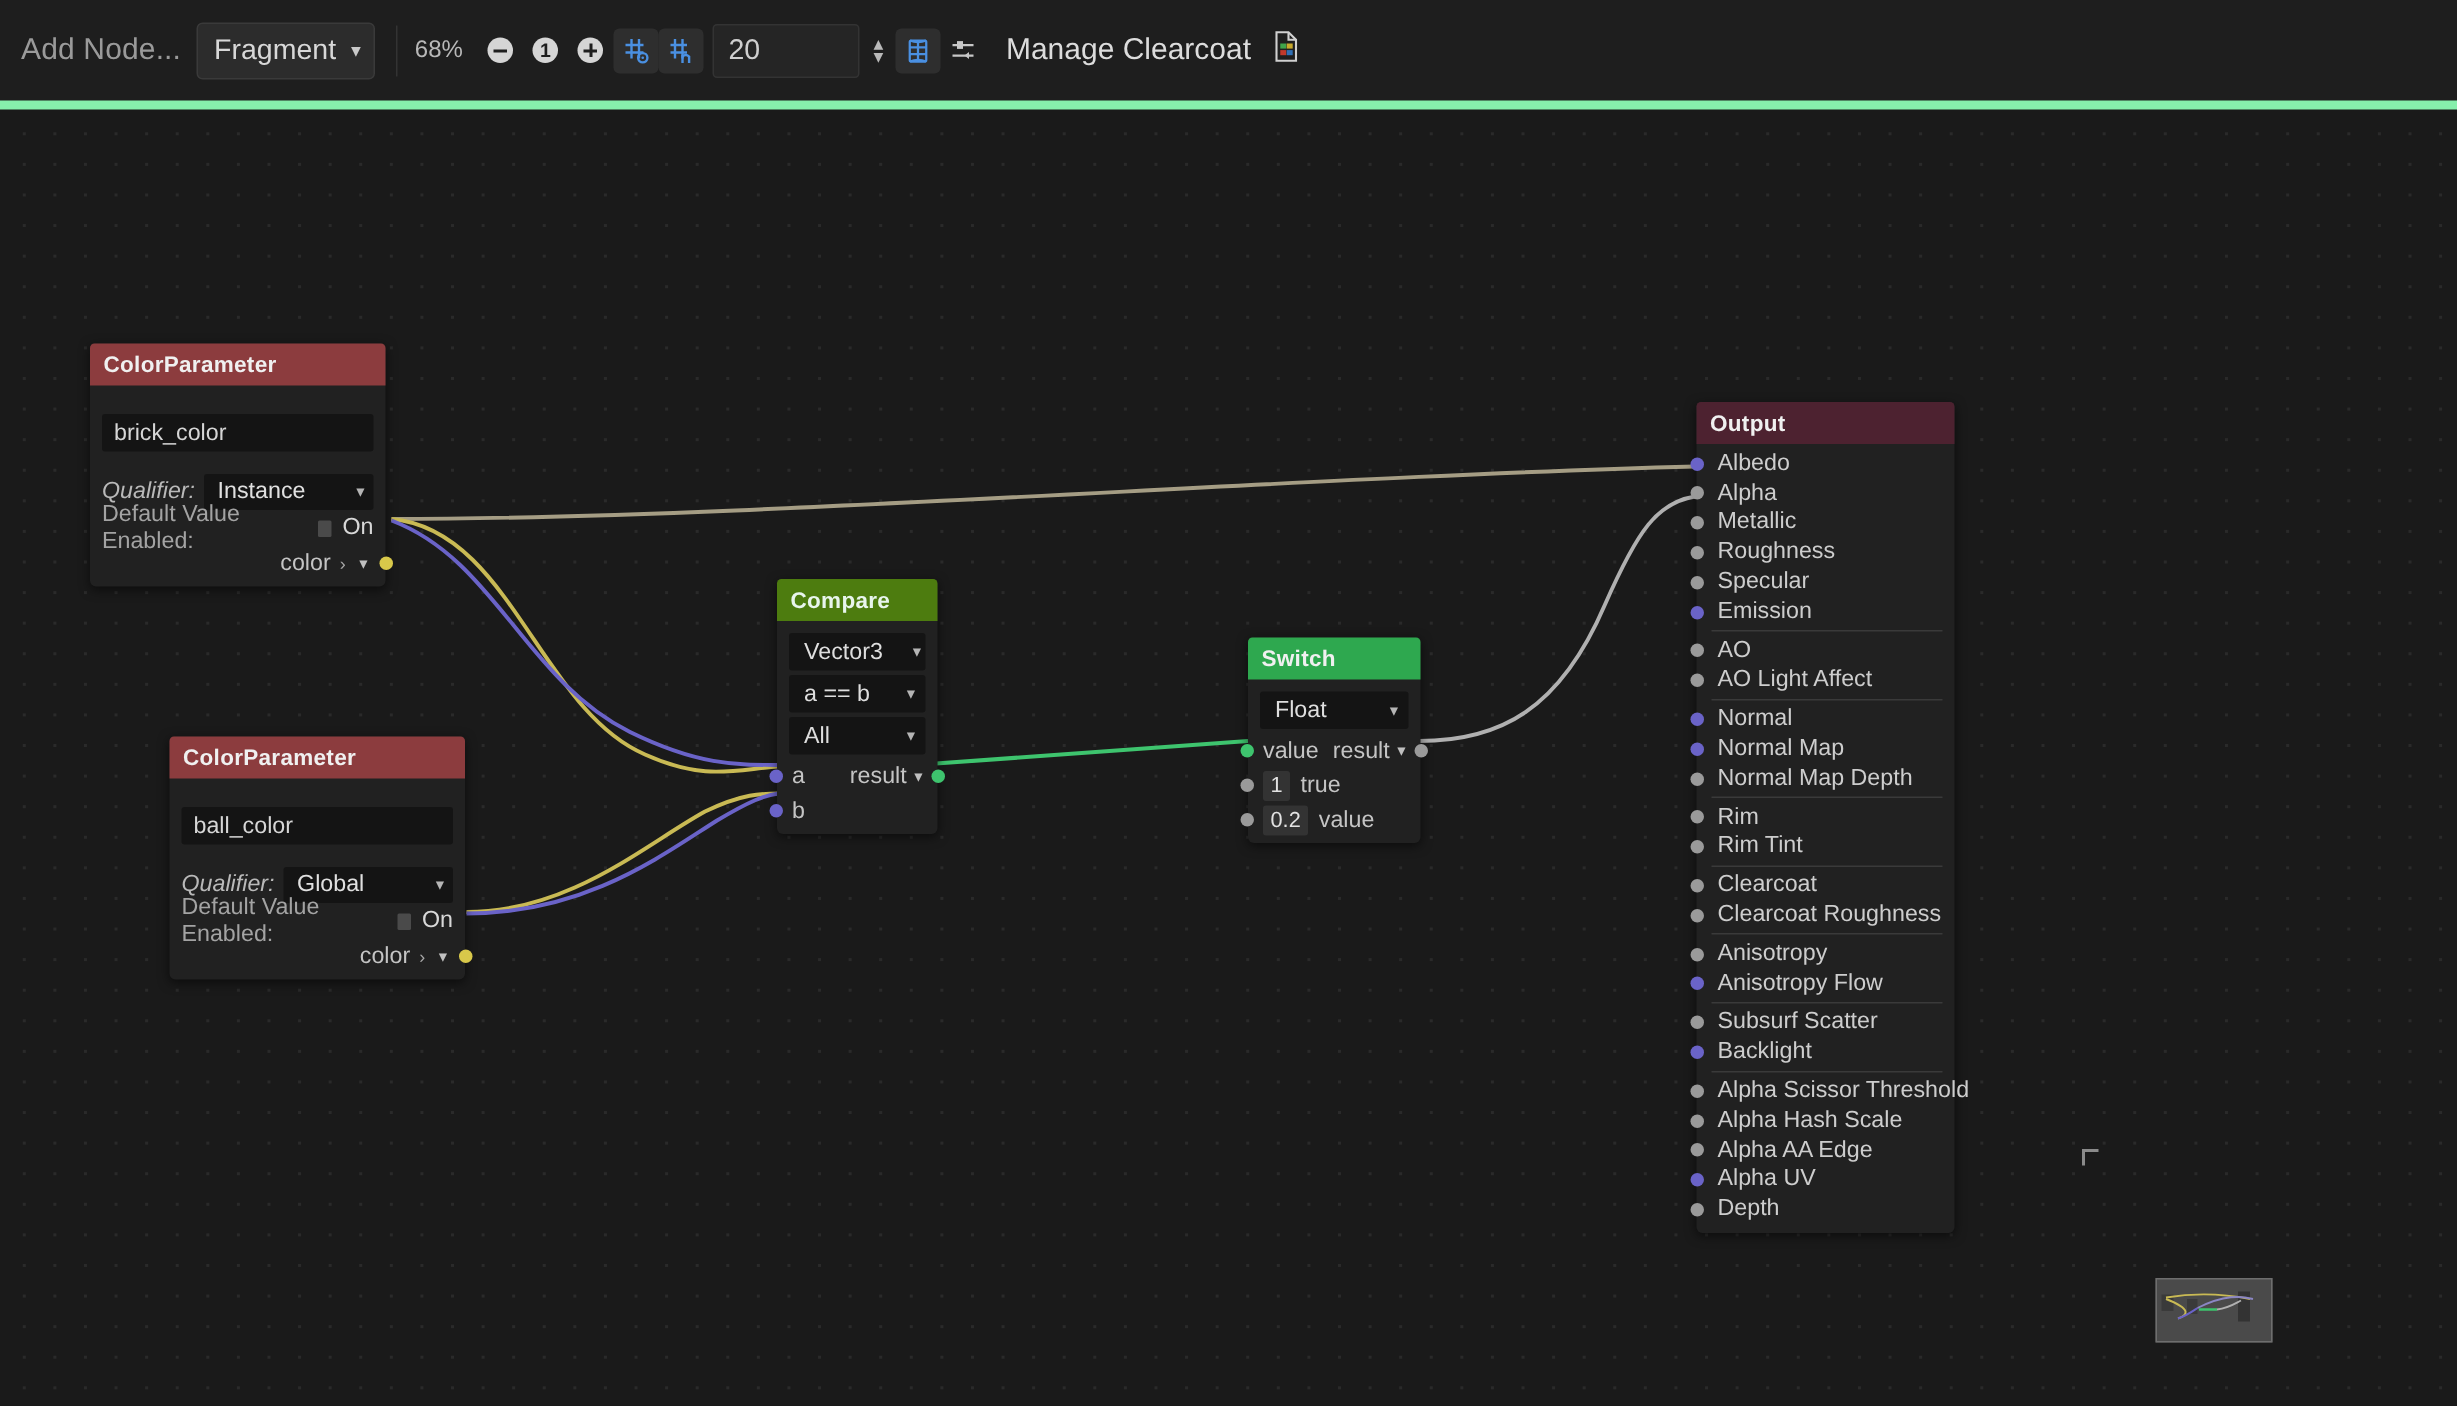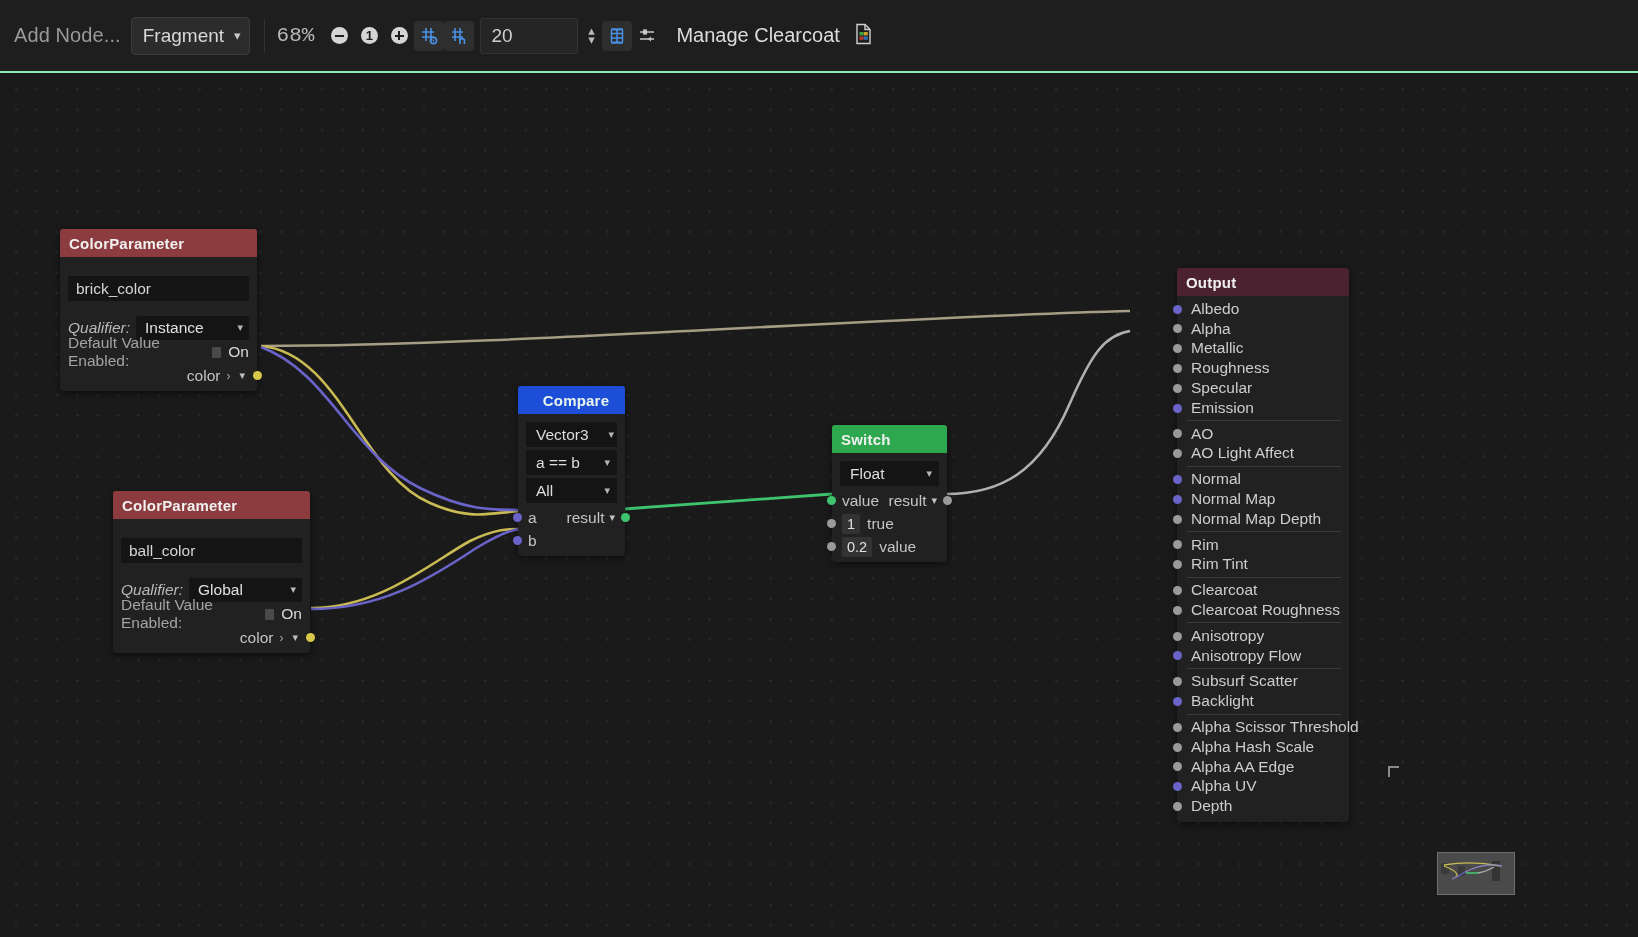--- a/index.html
+++ b/index.html
@@ -10,38 +10,38 @@
     background: #191919;
     font-family: "Liberation Sans", sans-serif;
     -webkit-font-smoothing: antialiased;
   }
   #app { position: relative; width: 1638px; height: 937px; }
 
   
   #toolbar {
     position: absolute; left: 0; top: 0; width: 1638px; height: 73px;
     background: #1e1e1e;
-    border-bottom: 2px solid #86efac;
+    border-bottom: 6px solid #86efac;
     display: flex; align-items: center;
     padding-left: 14px;
     z-index: 40;
   }
   .tb-label {
     color: #9a9a9a; font-size: 20px; letter-spacing: .1px;
     margin-right: 10px; white-space: nowrap;
   }
   .tb-select {
     background: #2c2c2c; border: 1px solid #3a3a3a; border-radius: 4px;
     height: 38px; display: flex; align-items: center;
     padding: 0 8px 0 11px; color: #d8d8d8; font-size: 19px;
     margin-right: 4px; cursor: pointer; gap: 10px;
   }
   .tb-select .chev { color: #c9c9c9; font-size: 13px; line-height: 1; }
   .tb-div { width: 1px; height: 34px; background: #333; margin: 0 10px; }
-  .tb-pct { color: #b8b8b8; font-size: 21px; margin: 0 10px 0 2px; font-family: Liberation Mono, monospace; }
+  .tb-pct { color: #b8b8b8; font-size: 16px; margin: 0 10px 0 2px; }
   .tb-iconbtn {
     width: 30px; height: 30px; border-radius: 4px;
     display: flex; align-items: center; justify-content: center;
     cursor: pointer; flex: none;
   }
   .tb-iconbtn.active { background: #2e2e2e; }
   .circ {
     width: 17px; height: 17px; border-radius: 50%; background: #d5d5d5;
     color: #1e1e1e; font-size: 13px; font-weight: bold;
     display: flex; align-items: center; justify-content: center;
@@ -328,21 +328,21 @@
         <div class="port-row" style="justify-content:flex-end; padding-right:12px;">
           <span class="pname">color</span>
           <span class="out-caret">›</span>
           <span class="mini-chev">▾</span>
           <span class="port right" style="background:#d8c84a;"></span>
         </div>
       </div>
     </div>
 
     <div class="node" style="left:518px; top:313px; width:107px;">
-      <div class="node-hdr" id="hdr-compare" style="background: #1d4ed8; color: rgb(232, 245, 236); justify-content: center;">
+      <div class="node-hdr" id="hdr-compare" style="background: #4d7c0f; color: rgb(232, 245, 236);">
         <span>Compare</span>
       </div>
       <div class="node-body">
         <div class="sel-field">
           <span>Vector3</span>
           <span class="chev">▾</span>
         </div>
         <div class="sel-field">
           <span>a == b</span>
           <span class="chev">▾</span>
@@ -391,21 +391,21 @@
         <div class="port-row" style="gap:7px;">
           <span class="port left" style="background:#9a9a9a;"></span>
           <span class="numbox">
             <span>0.2</span>
           </span>
           <span class="pname">value</span>
         </div>
       </div>
     </div>
 
-    <div class="node" style="left:1177px; top:195px; width:172px;">
+    <div class="node" style="left:1131px; top:195px; width:172px;">
       <div class="node-hdr" id="hdr-output" style="background: rgb(77, 34, 48);">
         <span>Output</span>
       </div>
       <div class="out-list" id="output-port-list">
           <div class="out-item">
             <span class="dot" style="background: rgb(106, 99, 200);"></span>
             <span class="txt">Albedo</span>
           </div>
           <div class="out-item">
             <span class="dot" style="background: rgb(154, 154, 154);"></span>

